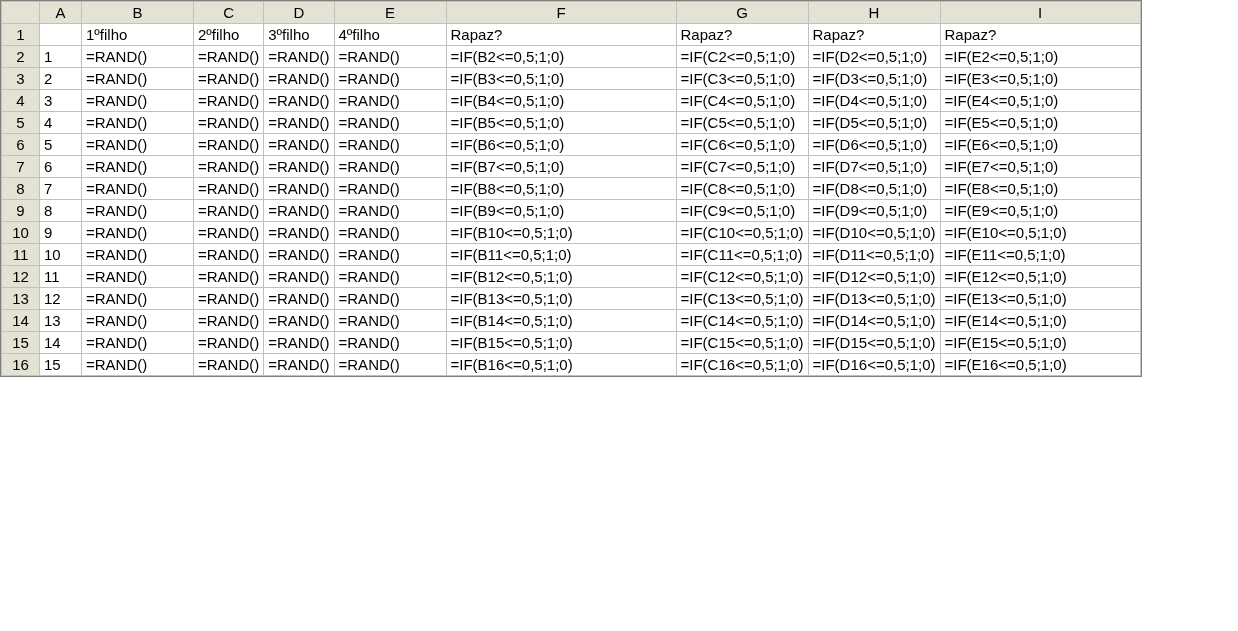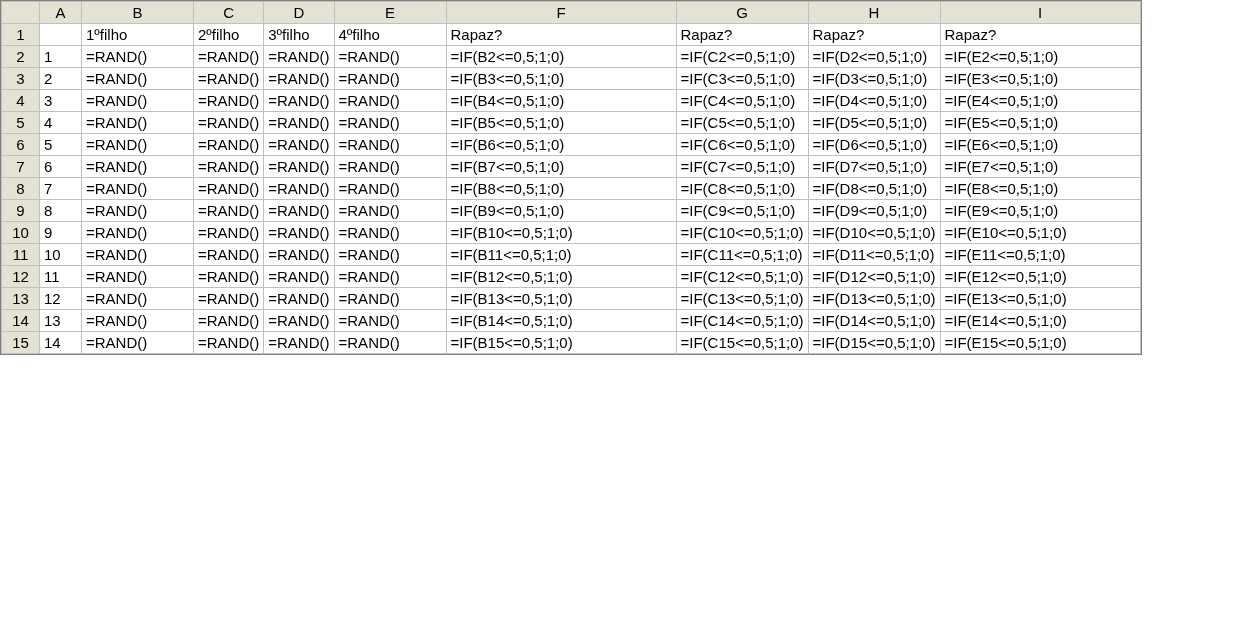--- a/index.html
+++ b/index.html
@@ -261,18 +261,30 @@
           <td>14</td>
           <td>=RAND()</td>
           <td>=RAND()</td>
           <td>=RAND()</td>
           <td>=RAND()</td>
           <td>=IF(B15&lt;=0,5;1;0)</td>
           <td>=IF(C15&lt;=0,5;1;0)</td>
           <td>=IF(D15&lt;=0,5;1;0)</td>
           <td>=IF(E15&lt;=0,5;1;0)</td>
         </tr>
+        <tr>
+          <td class="rowhead">16</td>
+          <td>15</td>
+          <td>=RAND()</td>
+          <td>=RAND()</td>
+          <td>=RAND()</td>
+          <td>=RAND()</td>
+          <td>=IF(B16&lt;=0,5;1;0)</td>
+          <td>=IF(C16&lt;=0,5;1;0)</td>
+          <td>=IF(D16&lt;=0,5;1;0)</td>
+          <td>=IF(E16&lt;=0,5;1;0)</td>
+        </tr>
       </tbody>
   </table>
 </div>
 
 
 
 
 </body></html>

